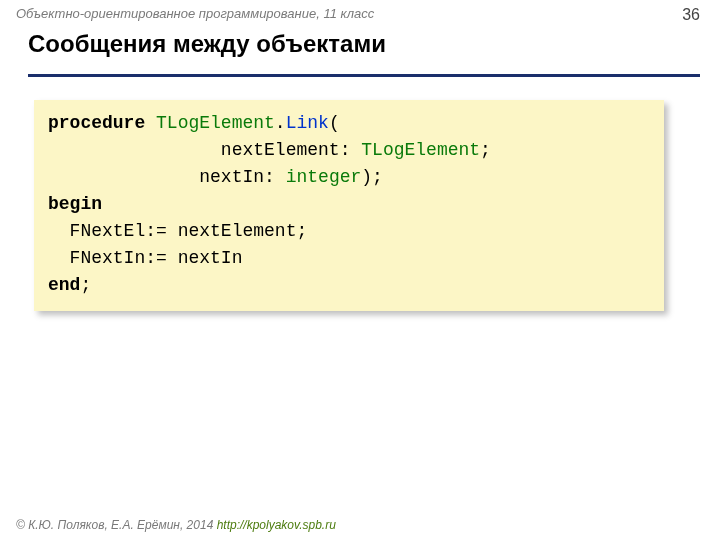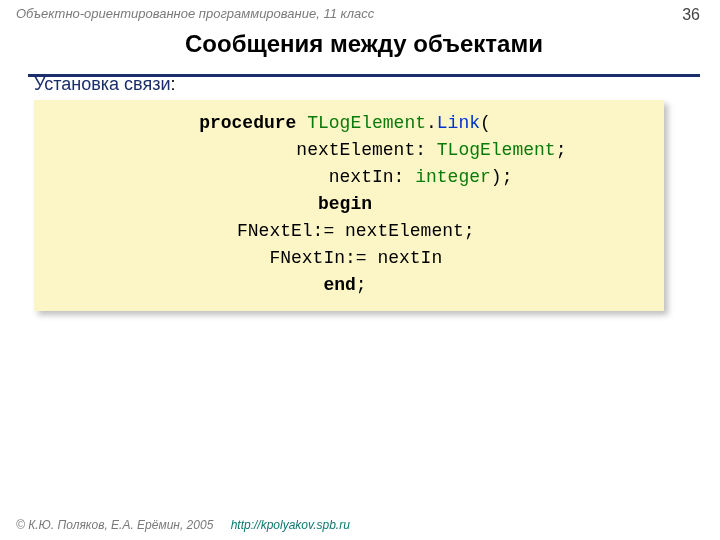--- a/index.html
+++ b/index.html
@@ -10,21 +10,20 @@
     font-family: Arial, Helvetica, sans-serif;
     background: #ffffff;
     color: #000;
     overflow: hidden;
   }
   .slide {
     width: 720px;
     height: 540px;
     position: relative;
     box-sizing: border-box;
-    text-align: center;
   }
   .breadcrumb {
     position: absolute;
     top: 6px;
     left: 16px;
     font-style: italic;
     font-size: 13px;
     color: #7a7a7a;
   }
   .page-number {
@@ -77,43 +76,41 @@
   .paren { color: #000; }
   .footer {
     position: absolute;
     bottom: 8px;
     left: 16px;
     font-size: 12px;
     font-style: italic;
     color: #7a7a7a;
   }
   .footer .link {
-    margin-left: 14px;
-    color: #0f766e;
+    color: #4d7c0f;
   }
 </style>
 </head>
 <body>
 
 <div class="slide">
 
   <div class="breadcrumb">Объектно-ориентированное программирование, 11 класс</div>
 
   <div class="page-number">36</div>
 
   <div class="title">Сообщения между объектами</div>
 
-  <div class="subtitle"><span>Установка связи</span><span class="colon">:</span></div>
 
   <div class="code-block"><span class="kw">procedure</span> <span class="cls">TLogElement</span><span>.</span><span class="meth">Link</span><span class="paren">(</span>
                 <span>nextElement</span><span>:</span> <span class="typ">TLogElement</span><span>;</span>
               <span>nextIn</span><span>:</span> <span class="typ">integer</span><span class="paren">)</span><span>;</span>
 <span class="kw">begin</span>
   <span>FNextEl:= nextElement;</span>
   <span>FNextIn:= nextIn</span>
 <span class="kw">end</span><span>;</span></div>
 
   <div class="footer">
-    <span>© К.Ю. Поляков, Е.А. Ерёмин, 2005</span>
+    <span>© К.Ю. Поляков, Е.А. Ерёмин, 2014</span>
     <span class="link">http://kpolyakov.spb.ru</span>
   </div>
 
 </div>
 
 </body></html>

